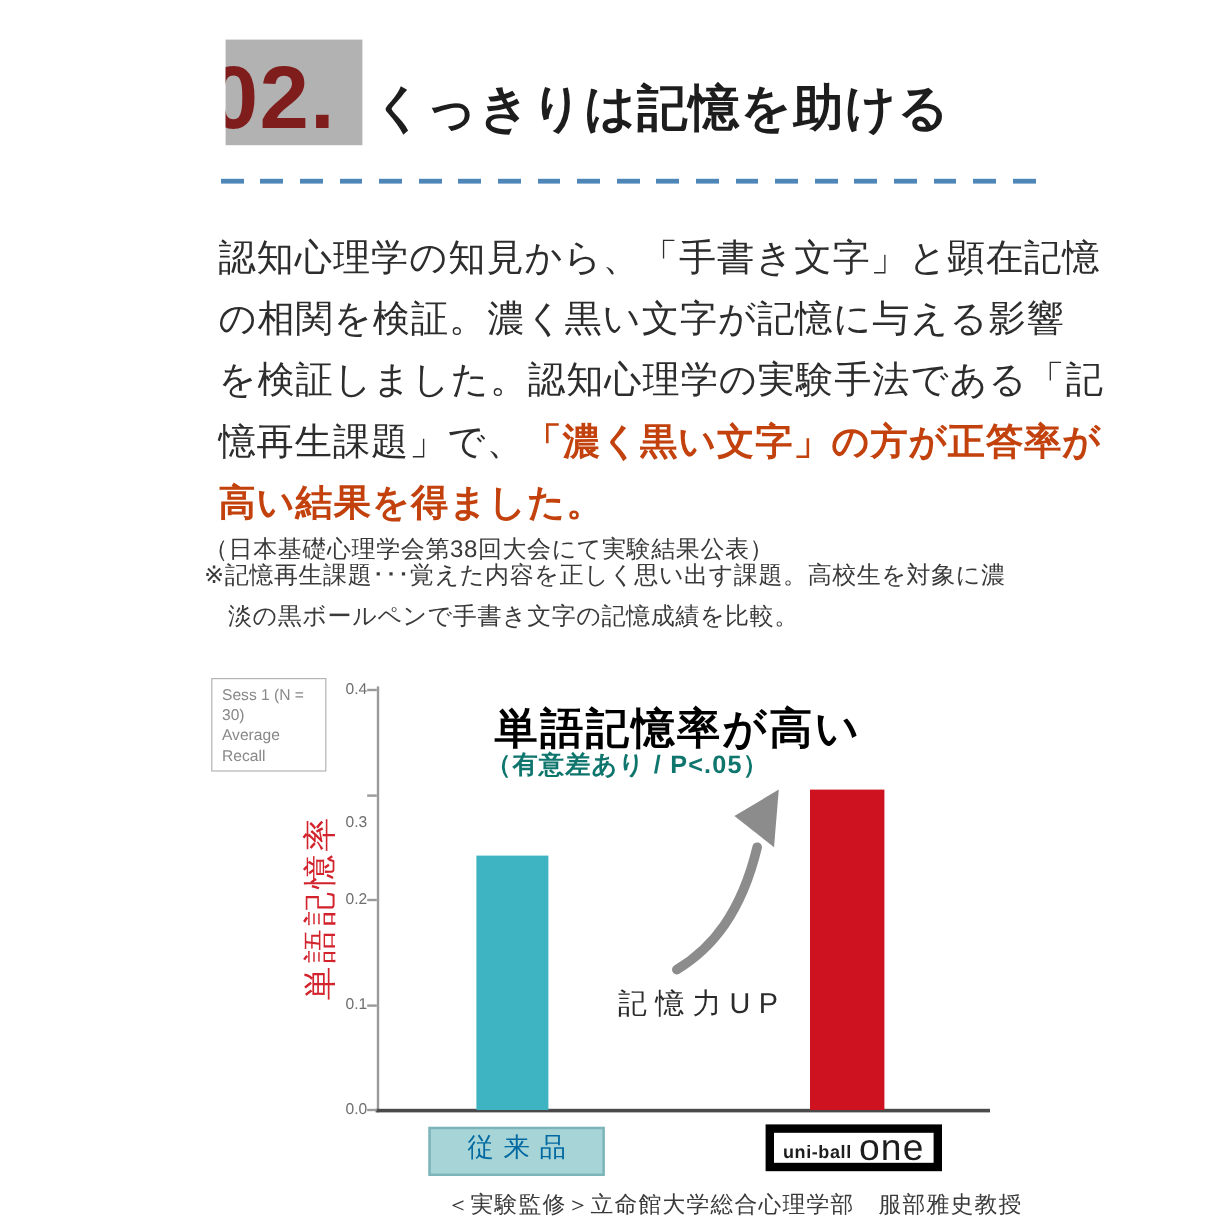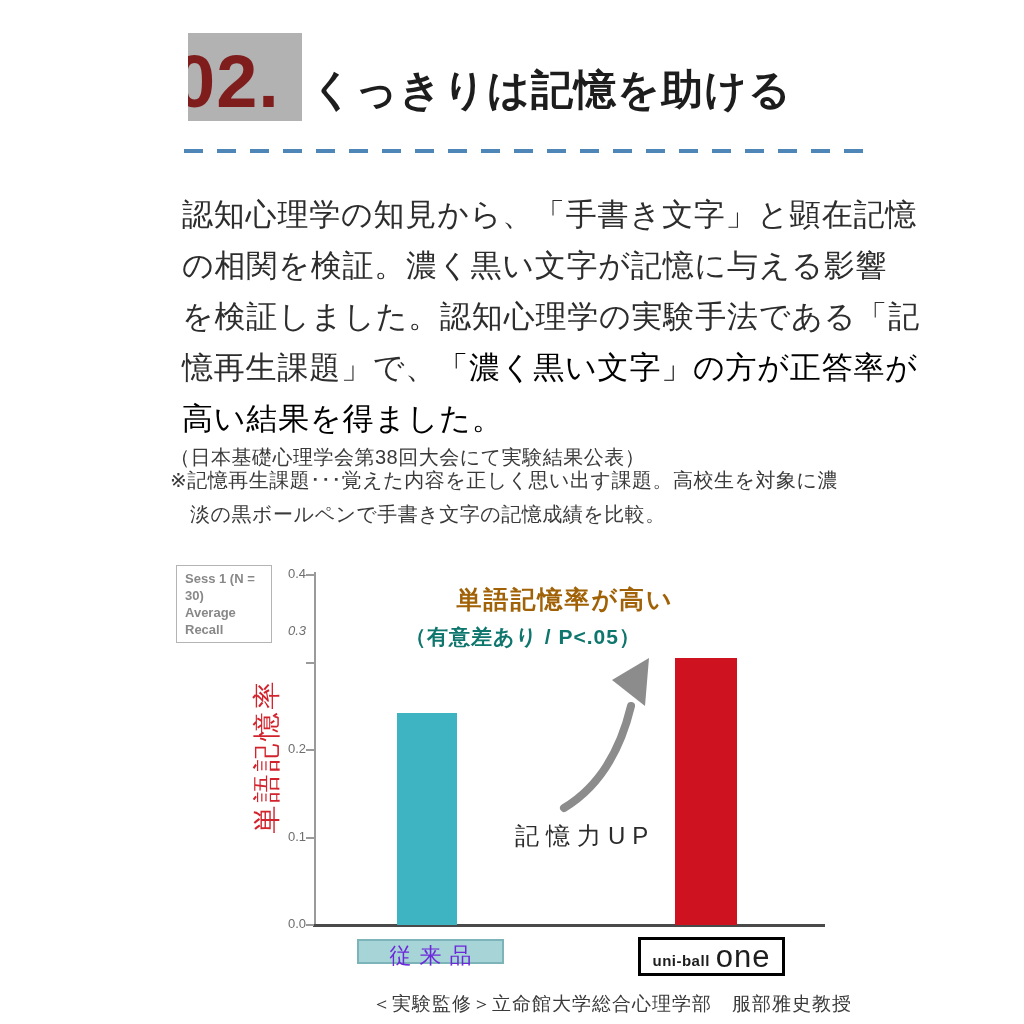--- a/index.html
+++ b/index.html
@@ -9,48 +9,48 @@
   }
   
   .num-box{position:absolute;left:188px;top:33px;width:114px;height:88px;background:#b2b2b2;overflow:hidden;}
   .num-box .num{position:absolute;left:-14px;top:12px;font-size:74px;font-weight:bold;color:#7f1d1d;line-height:1;letter-spacing:1px;}
   .page-title{position:absolute;left:311px;top:62px;font-size:42px;font-weight:bold;color:#1d1d1d;letter-spacing:1px;white-space:nowrap;}
   .divider{position:absolute;left:184px;top:149px;width:682px;height:4px;
     background:repeating-linear-gradient(90deg,#4e86b8 0,#4e86b8 19px,transparent 19px,transparent 33px);}
   
   .para{position:absolute;left:170px;top:189px;margin-left:12px;}
   .pline{font-size:31px;line-height:51px;letter-spacing:0.8px;white-space:nowrap;color:#2d2d2d;}
-  .pline .red{color:#000000;font-weight:normal;}
+  .pline .red{color:#c2410c;font-weight:bold;}
   .note-source{position:absolute;left:170px;top:444px;font-size:20px;color:#3a3a3a;letter-spacing:0.5px;white-space:nowrap;}
   .note-def{position:absolute;left:170px;top:463px;font-size:20px;line-height:34px;color:#3a3a3a;letter-spacing:0.5px;white-space:nowrap;}
   .note-def .l2{display:block;padding-left:20px;}
   
   .legend-box{position:absolute;left:176px;top:565px;width:86px;background:#fff;border:1px solid #b4b4b4;
-    padding:4px 0 4px 8px;font-size:13px;line-height:17px;color:#888888;font-weight:bold;}
+    padding:4px 0 4px 8px;font-size:13px;line-height:17px;color:#888888;}
   .ylab{position:absolute;left:177px;top:741px;width:172px;height:30px;text-align:center;
     font-size:28px;letter-spacing:3px;color:#d2232d;transform:rotate(-90deg);white-space:nowrap;}
   .yaxis{position:absolute;left:314px;top:572px;width:2px;height:355px;background:#9a9a9a;}
   .xaxis{position:absolute;left:313px;top:924px;width:512px;height:3px;background:#4a4a4a;}
   .ytick-label{position:absolute;left:270px;width:36px;text-align:right;font-size:13px;color:#6e6e6e;}
   .ytick-mark{position:absolute;left:306px;width:8px;height:2px;background:#9a9a9a;}
   .bar{position:absolute;bottom:99px;}
   #bar-left{left:397px;width:60px;}
   #bar-right{left:675px;width:62px;}
   .chart-headline{position:absolute;left:405px;top:583px;width:320px;text-align:center;
-    font-size:25px;font-weight:bold;color:#a16207;letter-spacing:2px;white-space:nowrap;}
+    font-size:36px;font-weight:bold;color:#000000;letter-spacing:2px;white-space:nowrap;}
   .chart-subheadline{position:absolute;left:405px;top:623px;width:320px;text-align:left;
     font-size:21px;font-weight:bold;color:#0f766e;letter-spacing:1px;white-space:nowrap;}
   .arrow-svg{position:absolute;left:552px;top:650px;}
   .arrow-caption{position:absolute;left:515px;top:820px;width:160px;text-align:left;
     font-size:24px;color:#2b2b2b;letter-spacing:7px;white-space:nowrap;}
-  .xlabel-left{position:absolute;left:357px;top:939px;width:147px;height:25px;box-sizing:border-box;
+  .xlabel-left{position:absolute;left:357px;top:939px;width:147px;height:41px;box-sizing:border-box;
     background:#a6d4d7;border:2px solid #7cb4b9;text-align:center;line-height:30px;
-    font-size:22px;letter-spacing:8px;text-indent:8px;color:#6d28d9;}
+    font-size:22px;letter-spacing:8px;text-indent:8px;color:#0369a1;}
   .xlabel-right{position:absolute;left:638px;top:937px;width:147px;height:39px;box-sizing:border-box;
-    background:#ffffff;border:3px solid #000000;display:flex;align-items:center;justify-content:center;}
+    background:#ffffff;border:7px solid #000000;display:flex;align-items:center;justify-content:center;}
   .logo-brand{font-size:15px;font-weight:bold;color:#1d1d1d;letter-spacing:0.5px;margin:7px 6px 0 0;}
   .logo-product{font-size:31px;color:#1d1d1d;letter-spacing:1px;line-height:1;}
   
   .footer{position:absolute;left:372px;top:991px;width:452px;text-align:center;
     font-size:19px;color:#3a3a3a;letter-spacing:1px;white-space:nowrap;}
 </style>
 </head>
 <body>
 
 <div id="canvas">
@@ -102,17 +102,17 @@
     <span class="logo-product">one</span>
   </div>
 
   <div class="footer">＜実験監修＞立命館大学総合心理学部　服部雅史教授</div>
 <div class="ytick-label" style="top: 916px;">0.0</div>
     <div class="ytick-mark" style="top: 924px;"></div>
     <div class="ytick-label" style="top: 828.5px;">0.1</div>
     <div class="ytick-mark" style="top: 836.5px;"></div>
     <div class="ytick-label" style="top: 741px;">0.2</div>
     <div class="ytick-mark" style="top: 749px;"></div>
-    <div class="ytick-label" style="top: 623px; font-style: italic;">0.3</div>
+    <div class="ytick-label" style="top: 677px;">0.3</div>
     <div class="ytick-mark" style="top: 661.5px;"></div>
     <div class="ytick-label" style="top: 566px;">0.4</div>
     <div class="ytick-mark" style="top: 574px;"></div>
   </div>
 
 </body></html>

